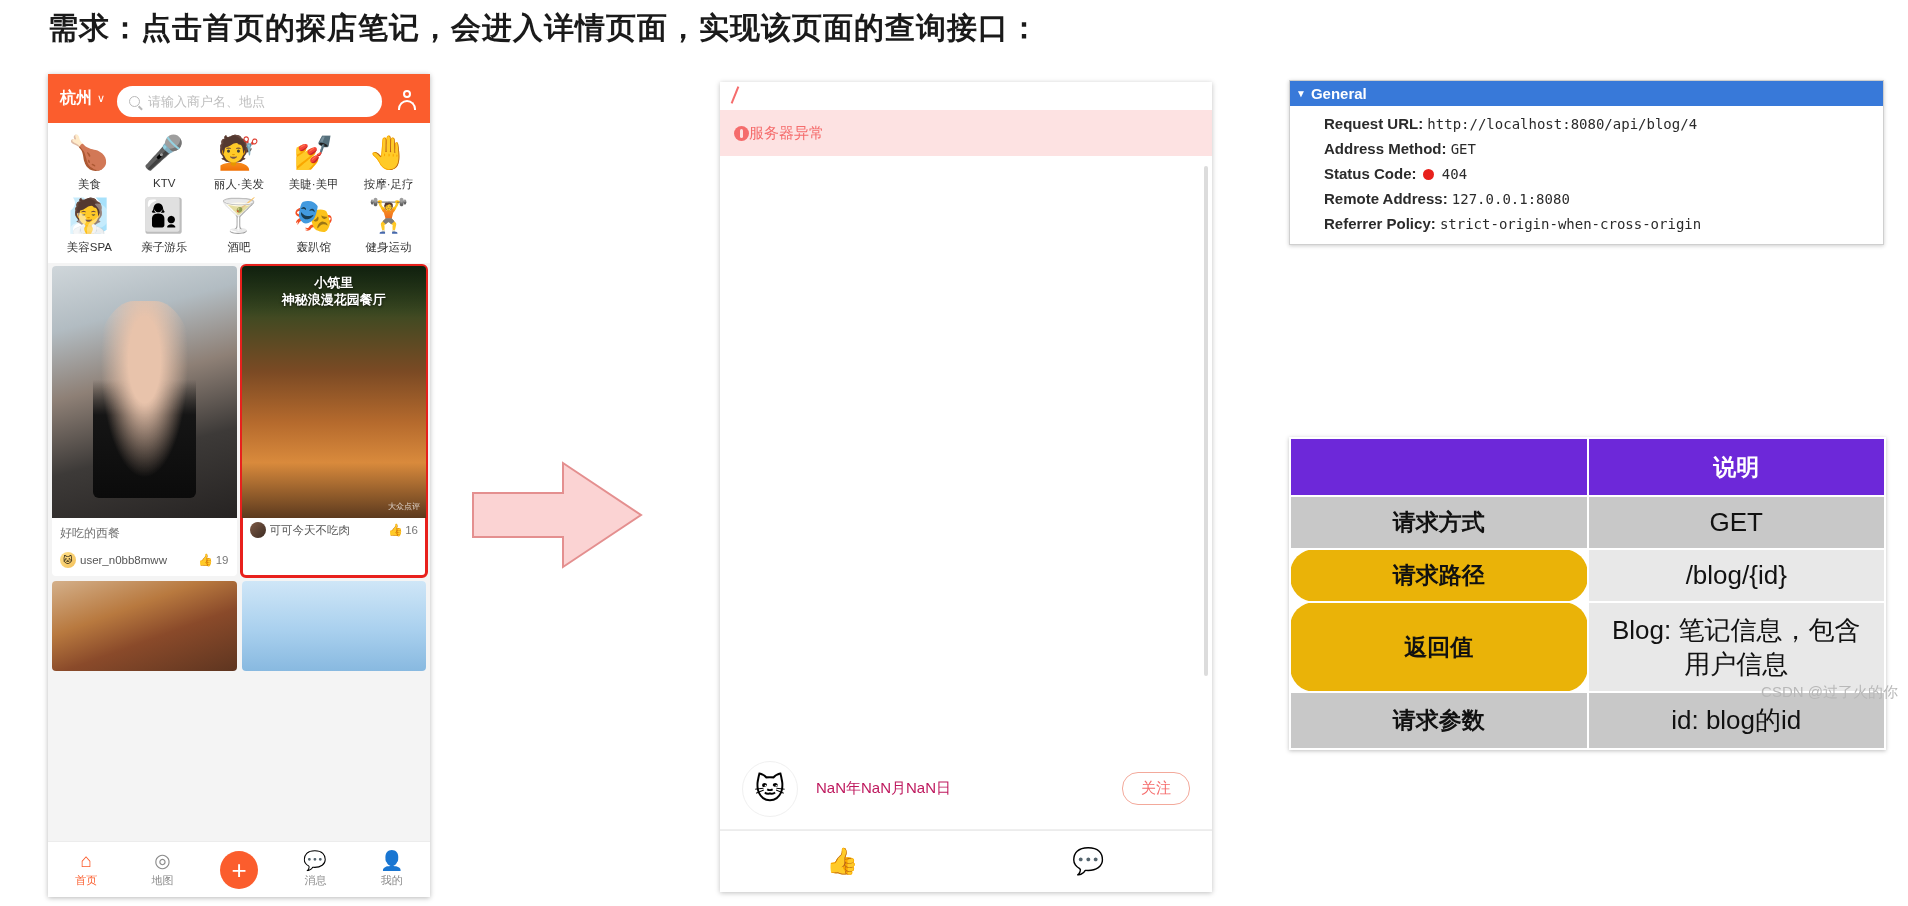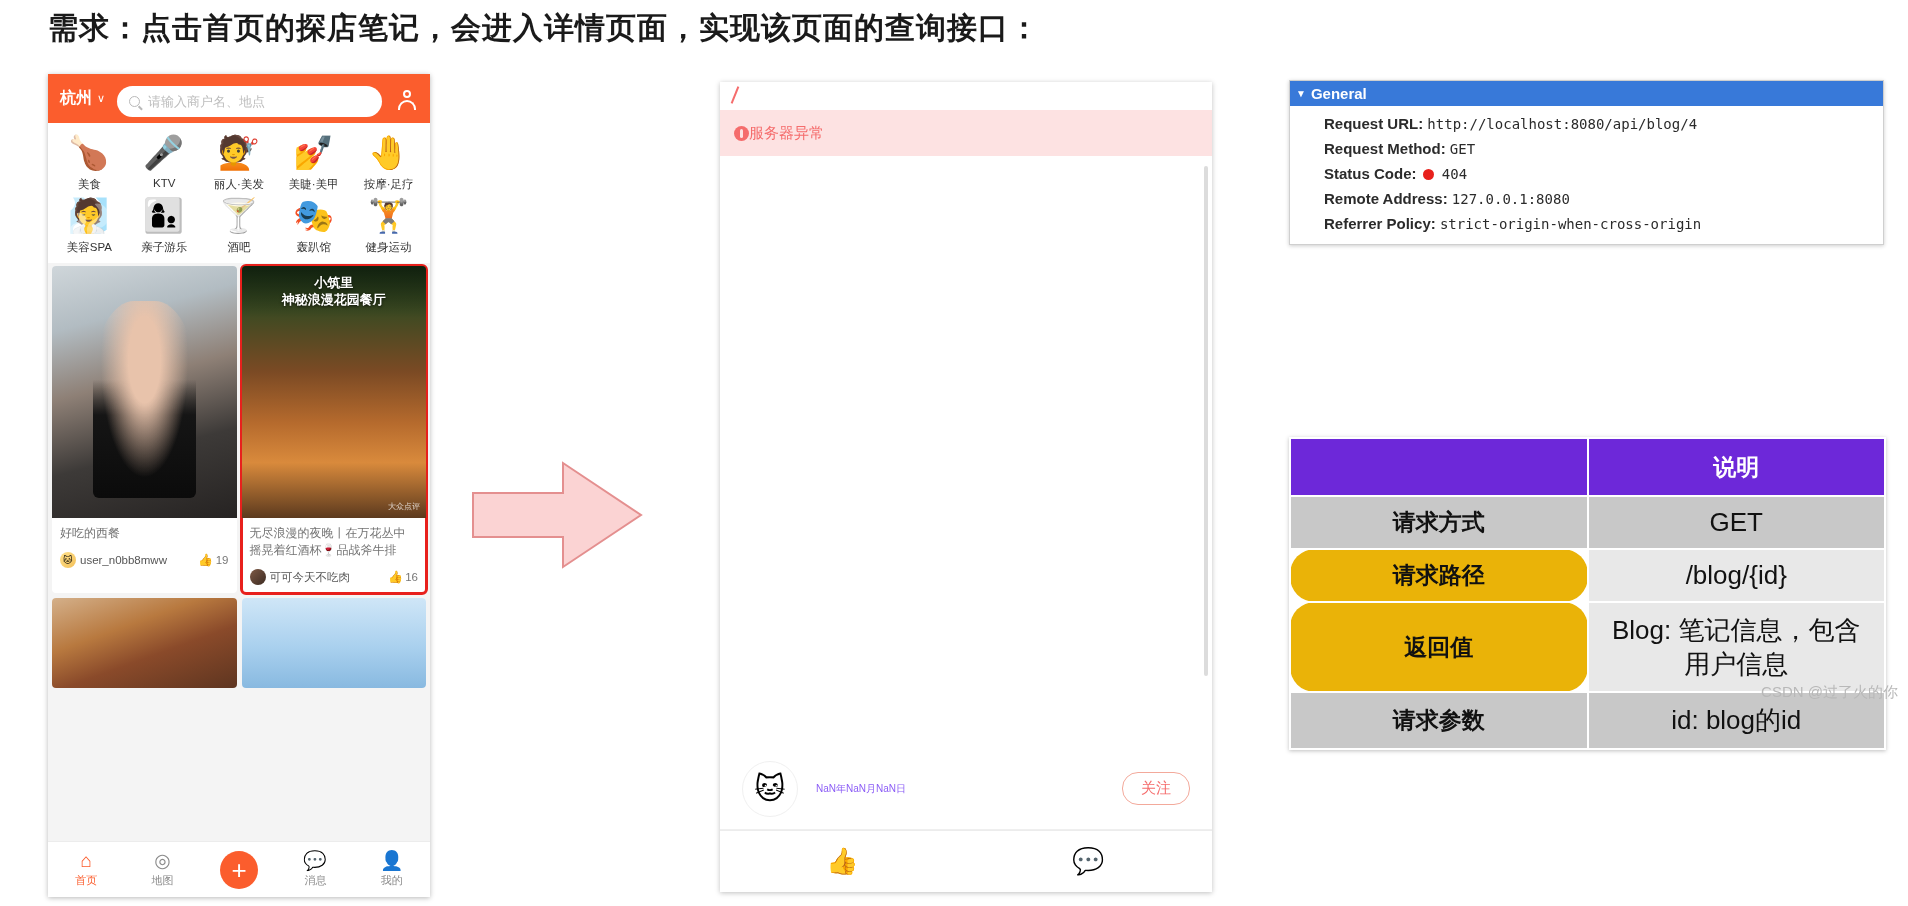--- a/index.html
+++ b/index.html
@@ -151,21 +151,21 @@
   .detail-author {
     height: 82px; display:flex; align-items:center; padding: 0 22px; gap: 18px;
     flex: none; border-bottom: 1px solid #efefef;
   }
   .avatar-lg {
     width: 56px; height: 56px; border-radius: 50%; flex: none;
     background: #fff; border: 1px solid #f0f0f0;
     display:flex; align-items:center; justify-content:center; font-size: 30px;
     overflow:hidden;
   }
-  .author-date { font-size: 10px; color: #8b5cf6; flex: 1; }
+  .author-date { font-size: 15px; color: #be185d; flex: 1; }
   .follow-btn {
     border: 1px solid #f3a99b; color:#f56c6c; font-size: 15px;
     padding: 6px 18px; border-radius: 16px; background: #fff; flex:none;
   }
   .detail-bottom {
     height: 62px; border-top: 1px solid #ececec; flex: none;
     display:flex; align-items:center; justify-content: space-around;
   }
   .bot-ico { font-size: 26px; color: #9a9a9a; }
 
@@ -293,24 +293,20 @@
           </span>
         </div>
       </div>
 
       <div class="note selected">
         <div class="note-img tall img-b">
           <div class="overlay-title" style="white-space:pre-line">小筑里
 神秘浪漫花园餐厅</div>
           <div class="wm">大众点评</div>
         </div>
-        <div class="note-body">
-          <div class="note-title" style="white-space:pre-line">无尽浪漫的夜晚丨在万花丛中
-摇晃着红酒杯🍷品战斧牛排</div>
-        </div>
         <div class="note-foot">
           <span class="avatar-sm alt"></span>
           <span class="uname">可可今天不吃肉</span>
           <span class="likes">
             <span class="thumb">👍</span>
             <span>16</span>
           </span>
         </div>
       </div>
 
@@ -375,21 +371,21 @@
     <div class="dev-head">
       <span class="dev-tri">▼</span>
       <span>General</span>
     </div>
     <div class="dev-rows">
       <div class="dev-row">
         <span class="dev-key">Request URL:</span>
         <span class="dev-val">http://localhost:8080/api/blog/4</span>
       </div>
       <div class="dev-row">
-        <span class="dev-key">Request Method:</span>
+        <span class="dev-key">Address Method:</span>
         <span class="dev-val">GET</span>
       </div>
       <div class="dev-row">
         <span class="dev-key">Status Code:</span>
         <span class="status-dot"></span>
         <span class="dev-val">404</span>
       </div>
       <div class="dev-row">
         <span class="dev-key">Remote Address:</span>
         <span class="dev-val">127.0.0.1:8080</span>

